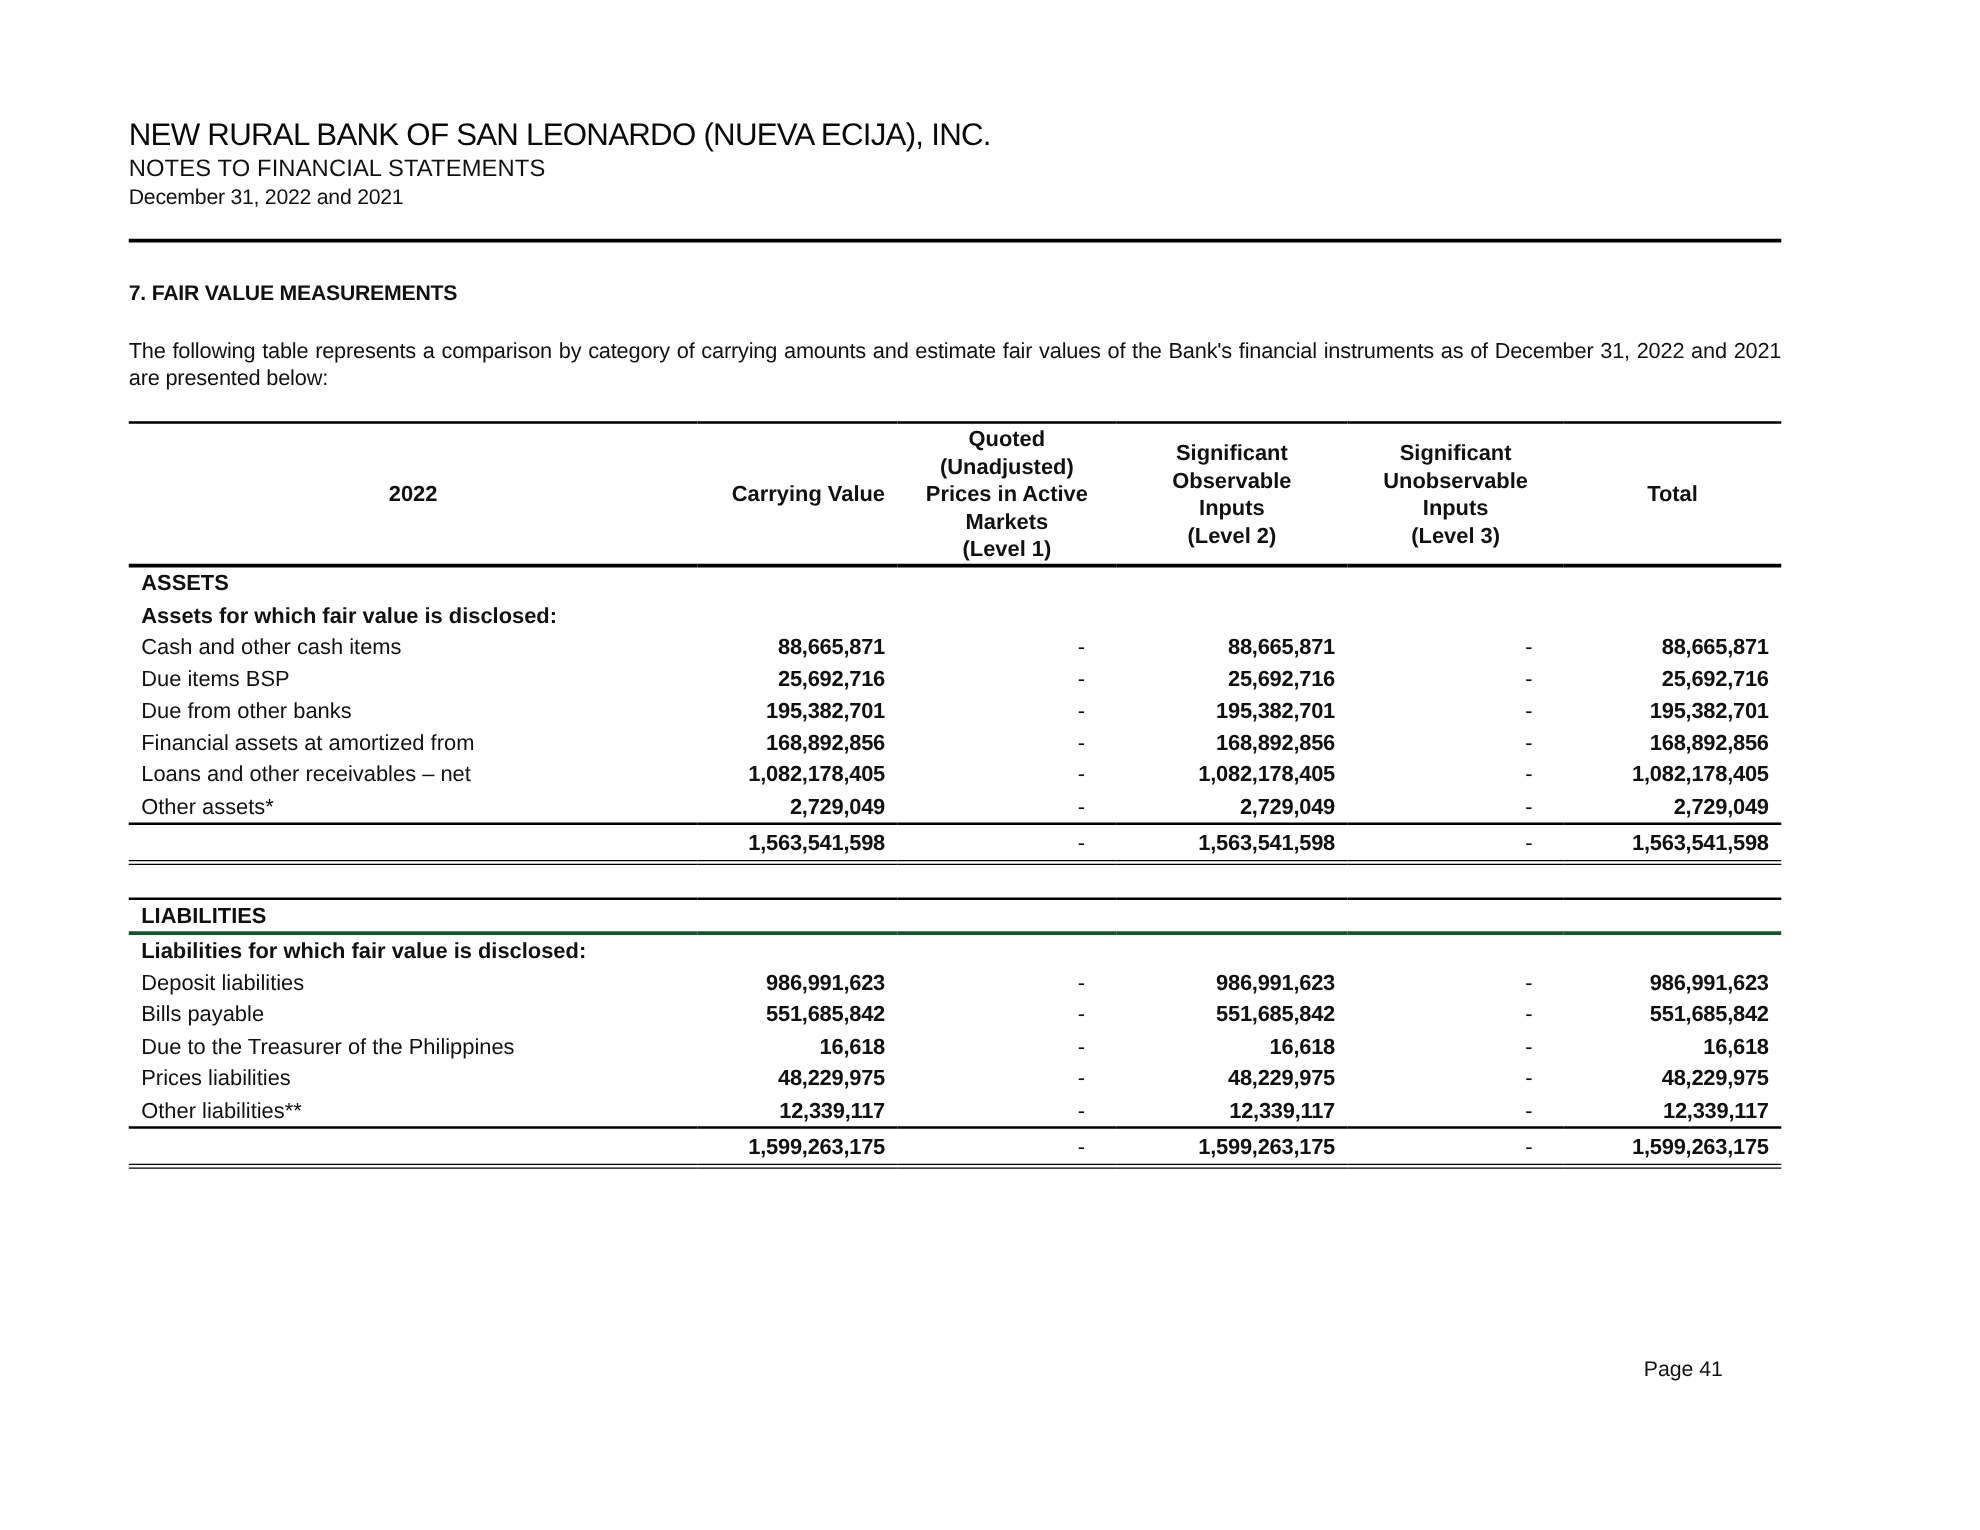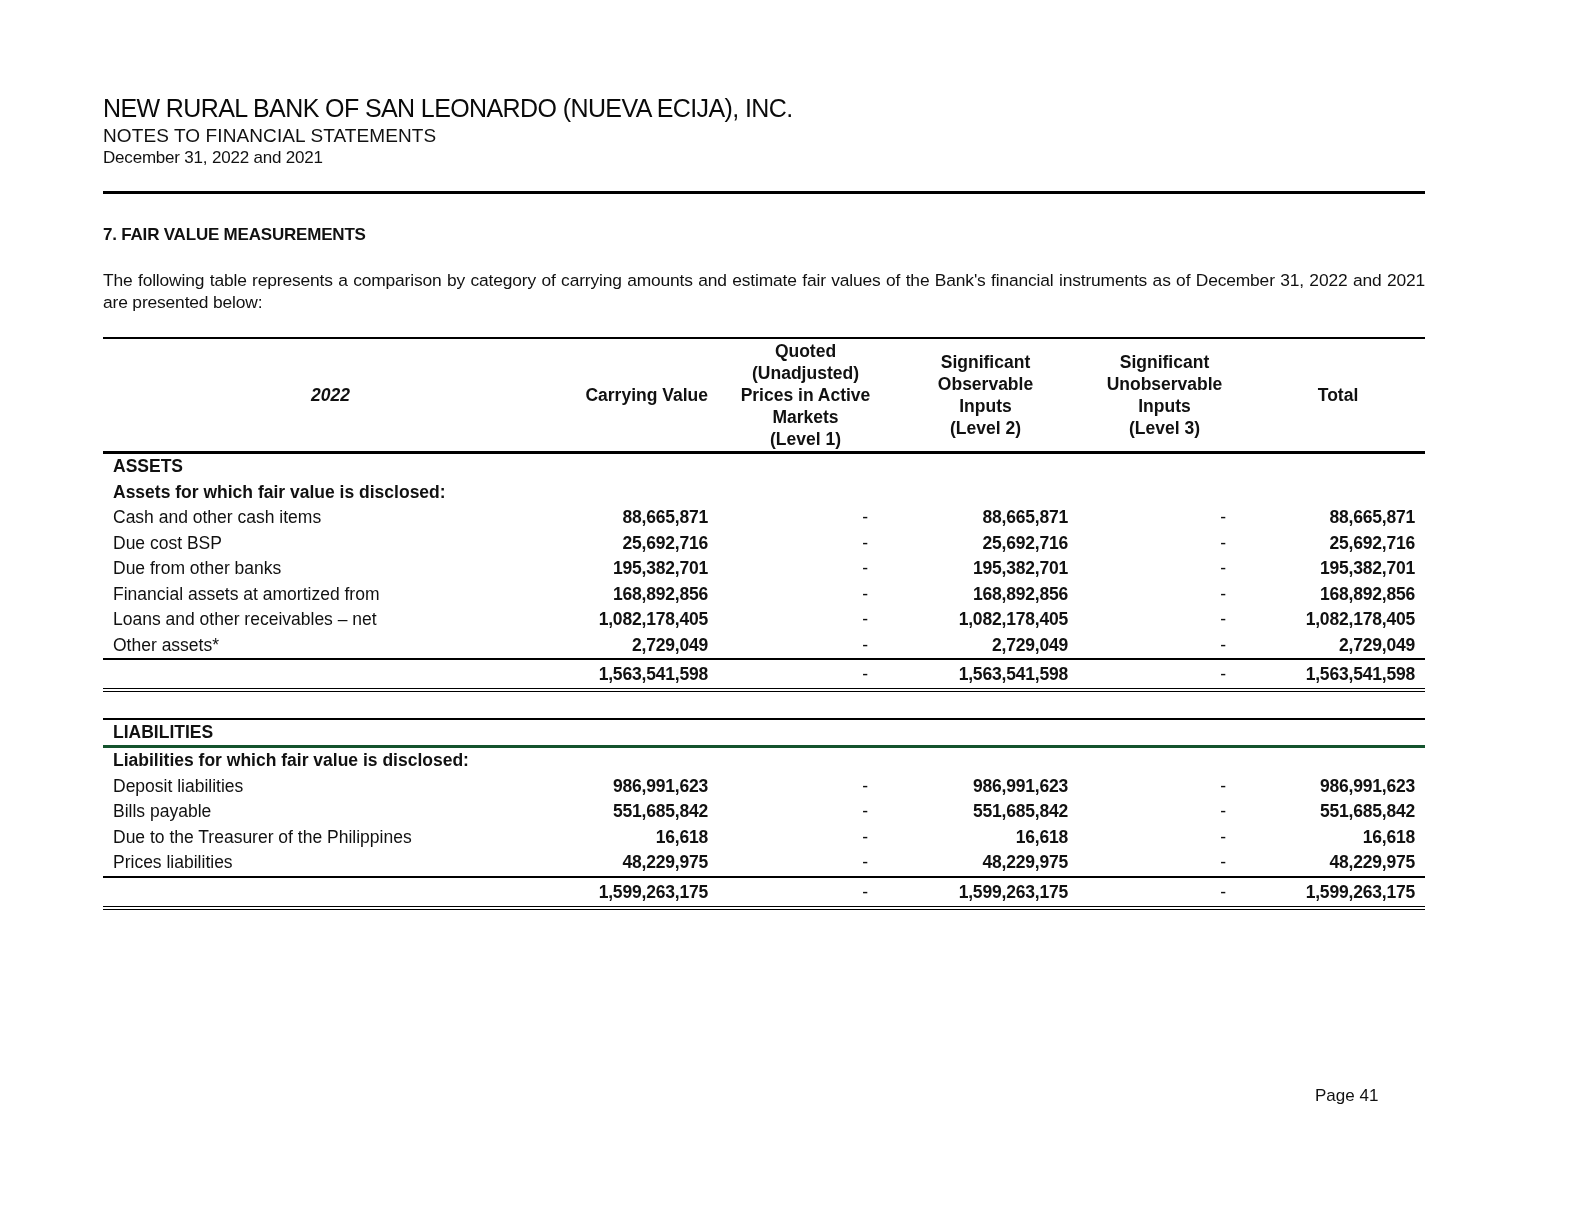--- a/index.html
+++ b/index.html
@@ -60,21 +60,21 @@
   <colgroup>
     <col class="c-label">
       <col class="c-carry">
       <col class="c-l1">
       <col class="c-l2">
       <col class="c-l3">
       <col class="c-total">
   </colgroup>
   <thead>
     <tr class="thead-row">
-      <th style="padding-left:0;font-style:italic;">2022</th>
+      <th style="padding-left:0;">2022</th>
       <th class="carry">Carrying Value</th>
       <th>
         <div>Quoted</div>
         <div>(Unadjusted)</div>
         <div>Prices in Active</div>
         <div>Markets</div>
         <div>(Level 1)</div>
       </th>
       <th>
         <div>Significant</div>
@@ -102,21 +102,21 @@
   <tbody id="assets-body">
       <tr class="row">
         <td class="lbl">Cash and other cash items</td>
         <td class="num">88,665,871</td>
         <td class="dash">-</td>
         <td class="num">88,665,871</td>
         <td class="dash">-</td>
         <td class="num">88,665,871</td>
       </tr>
       <tr class="row">
-        <td class="lbl">Due cost BSP</td>
+        <td class="lbl">Due items BSP</td>
         <td class="num">25,692,716</td>
         <td class="dash">-</td>
         <td class="num">25,692,716</td>
         <td class="dash">-</td>
         <td class="num">25,692,716</td>
       </tr>
       <tr class="row">
         <td class="lbl">Due from other banks</td>
         <td class="num">195,382,701</td>
         <td class="dash">-</td>
@@ -194,20 +194,28 @@
         <td class="num">16,618</td>
       </tr>
       <tr class="row">
         <td class="lbl">Prices liabilities</td>
         <td class="num">48,229,975</td>
         <td class="dash">-</td>
         <td class="num">48,229,975</td>
         <td class="dash">-</td>
         <td class="num">48,229,975</td>
       </tr>
+      <tr class="row">
+        <td class="lbl">Other liabilities**</td>
+        <td class="num">12,339,117</td>
+        <td class="dash">-</td>
+        <td class="num">12,339,117</td>
+        <td class="dash">-</td>
+        <td class="num">12,339,117</td>
+      </tr>
     </tbody>
   <tbody>
     <tr class="row total-row">
       <td class="lbl"></td>
       <td class="num">1,599,263,175</td>
       <td class="dash">-</td>
       <td class="num">1,599,263,175</td>
       <td class="dash">-</td>
       <td class="num">1,599,263,175</td>
     </tr>

